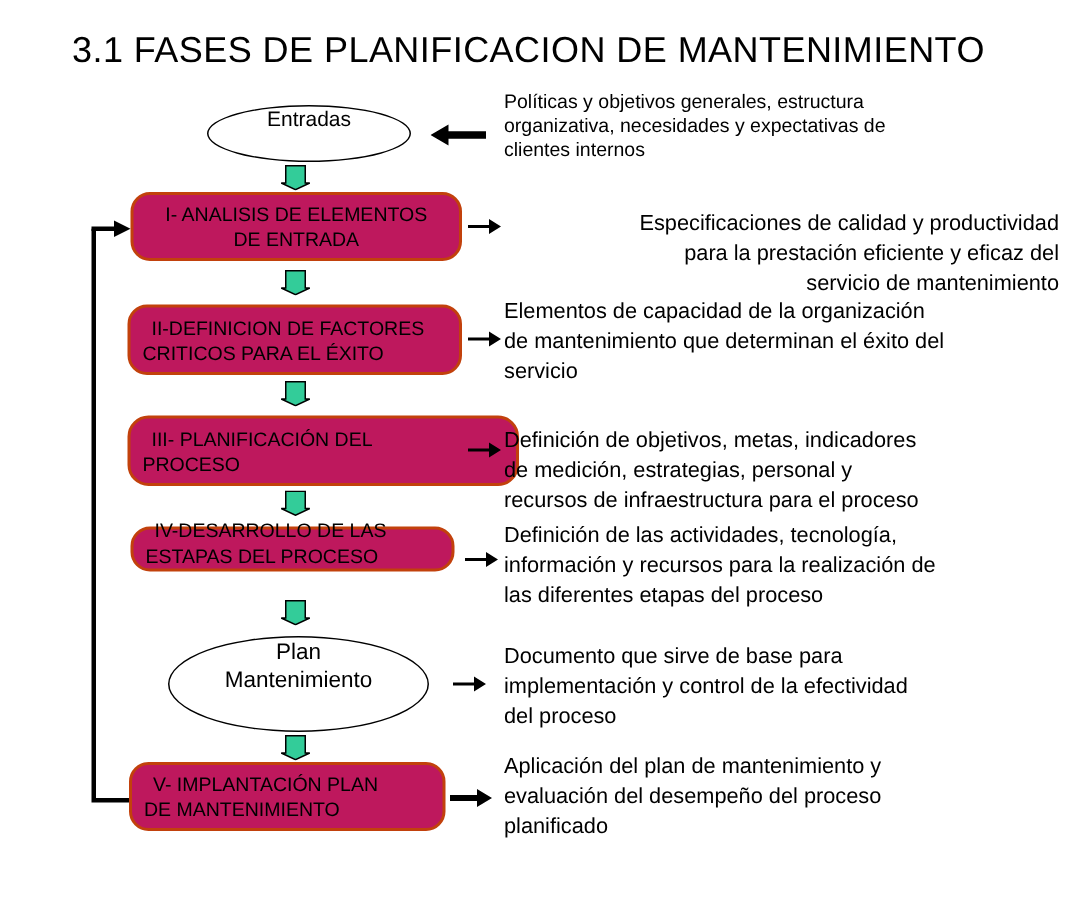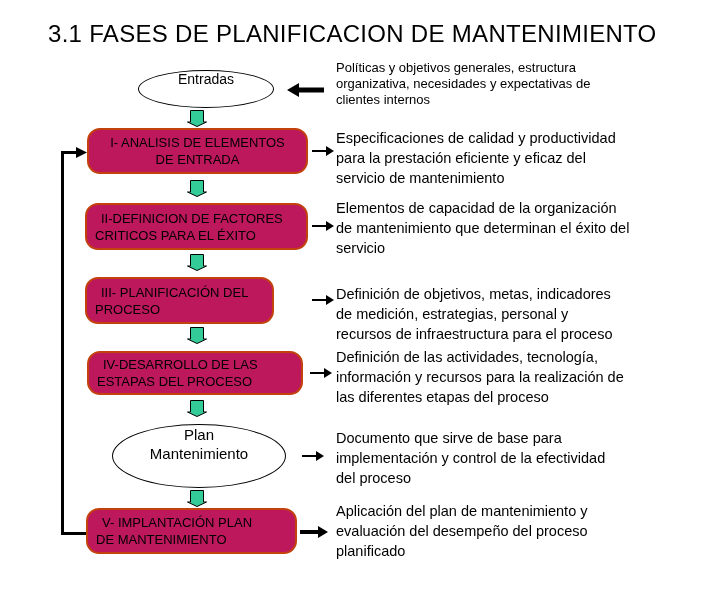--- a/index.html
+++ b/index.html
@@ -40,34 +40,34 @@
     flex-direction: column;
     justify-content: center;
     font-size: 13px;
     line-height: 17px;
     white-space: pre-line;
   }
   .pbox.center { align-items: center; text-align: center; }
   .pbox.leftal { padding-left: 8px; text-indent: 6px; }
   .box1 { left: 87px; top: 128px; width: 221px; height: 46px; }
   .box2 { left: 85px; top: 203px; width: 223px; height: 47px; }
-  .box3 { left: 85px; top: 277px; width: 189px; height: 47px; }
-  .box4 { left: 87px; top: 351px; width: 216px; height: 44px; }
+  .box3 { left: 85px; top: 277px; width: 261px; height: 47px; border-radius: 14px; }
+  .box4 { left: 87px; top: 351px; width: 216px; height: 30px; justify-content: flex-end; }
   .box5 { left: 86px; top: 508px; width: 211px; height: 46px; }
   .desc {
     position: absolute;
     left: 336px;
     width: 370px;
     font-size: 14.5px;
     line-height: 20px;
     white-space: pre-line;
   }
   .desc.small { font-size: 13px; line-height: 16px; }
   .d1 { top: 60px; }
-  .d2 { top: 128px; }
+  .d2 { top: 139px; text-align: right; }
   .d3 { top: 198px; }
   .d4 { top: 284px; }
   .d5 { top: 347px; }
   .d6 { top: 428px; }
   .d7 { top: 501px; }
   .icon { position: absolute; display: block; }
   .ga { left: 187px; }
   .g1 { top: 110px; } .g2 { top: 180px; } .g3 { top: 254px; }
   .g4 { top: 327px; } .g5 { top: 400px; } .g6 { top: 490px; }
   .r1 { left: 312px; top: 145px; }

